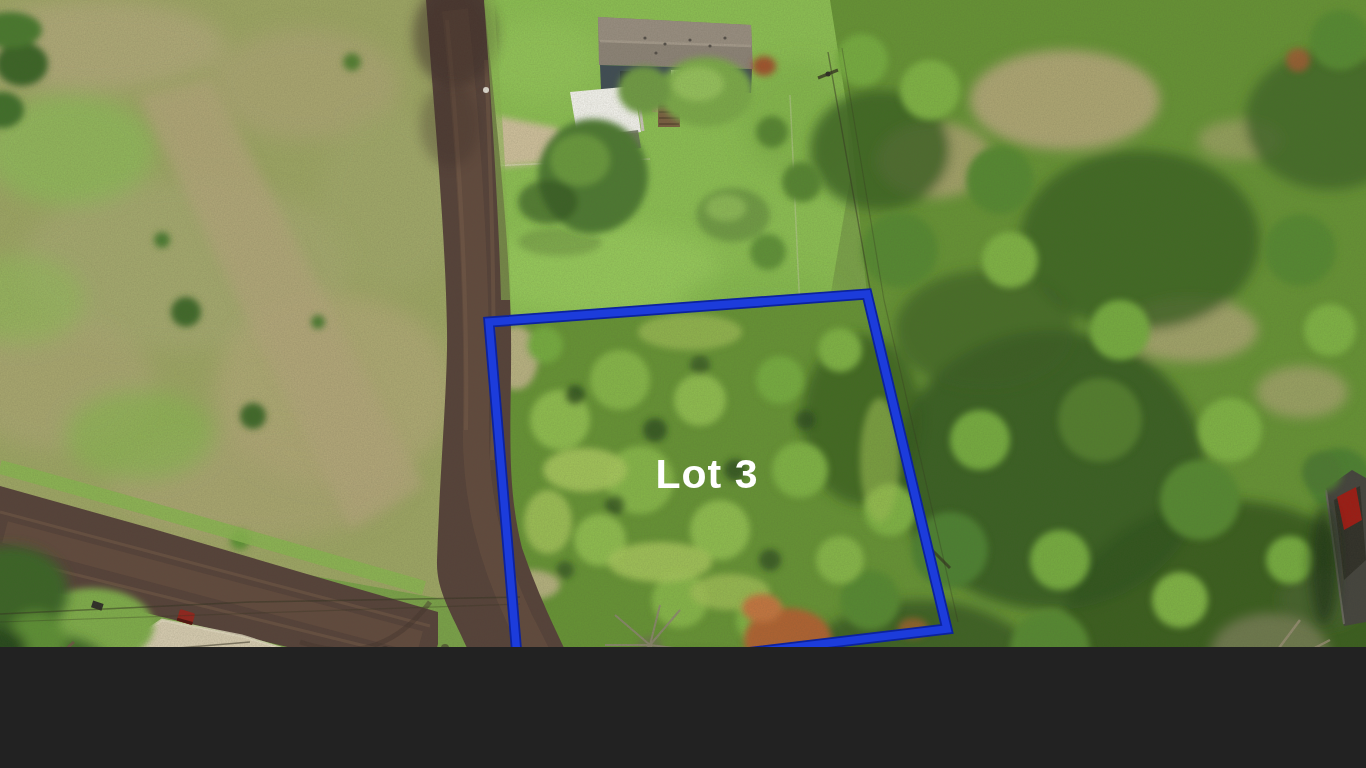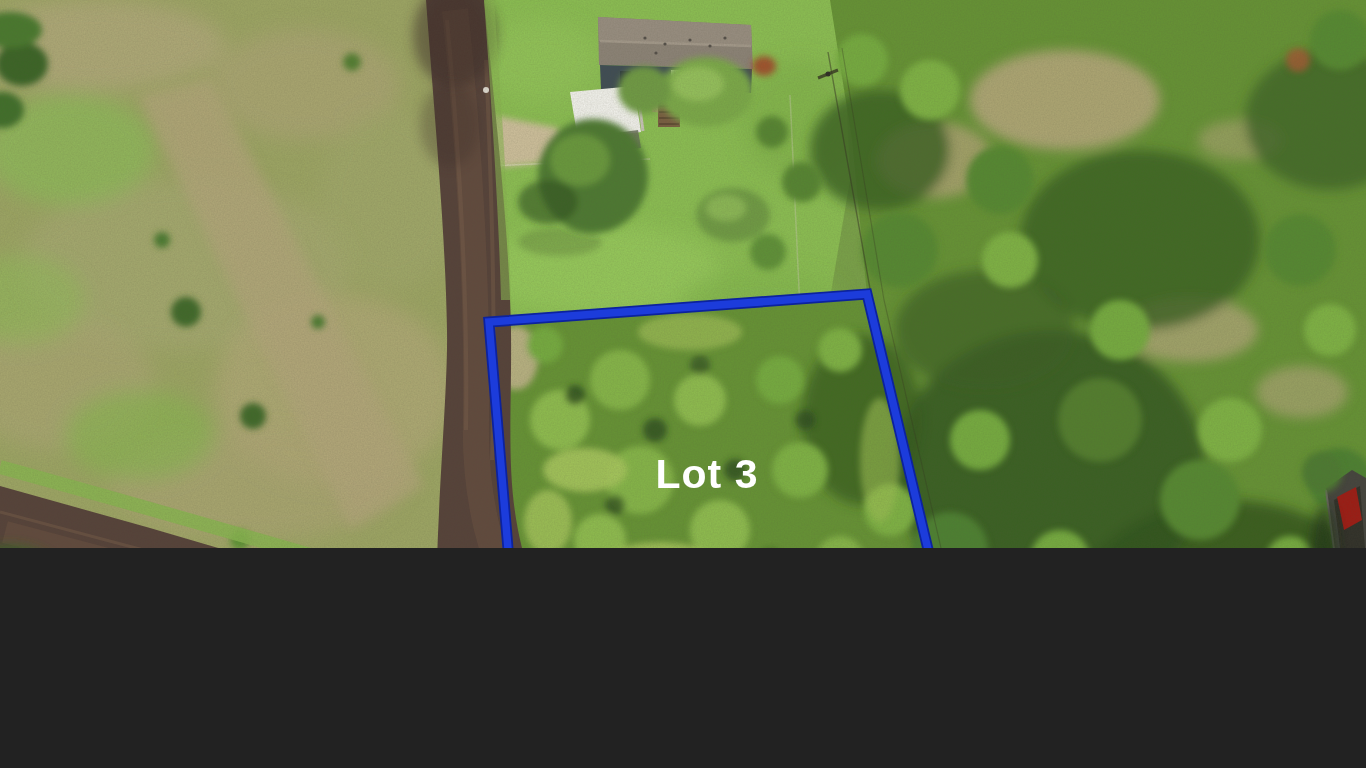--- a/index.html
+++ b/index.html
@@ -1,16 +1,16 @@
 <!DOCTYPE html>
 <html><head>
 <meta charset="utf-8">
 <style>
   html,body{margin:0;padding:0;background:#222;}
-  .stage{position:relative;width:1366px;height:548px;overflow:hidden;font-family:"Liberation Sans",sans-serif;text-align:right;}
+  .stage{position:relative;width:1366px;height:647px;overflow:hidden;font-family:"Liberation Sans",sans-serif;text-align:right;}
   svg{display:block;}
   text.lot-label{font-family:"Liberation Sans","DejaVu Sans",sans-serif;font-weight:bold;font-size:41px;letter-spacing:1px;}
 </style>
 </head>
 <body>
 
 <div class="stage">
 <svg width="1366" height="768" viewBox="0 0 1366 768">
   <defs>
     <filter id="soft3" x="-40%" y="-40%" width="180%" height="180%">

